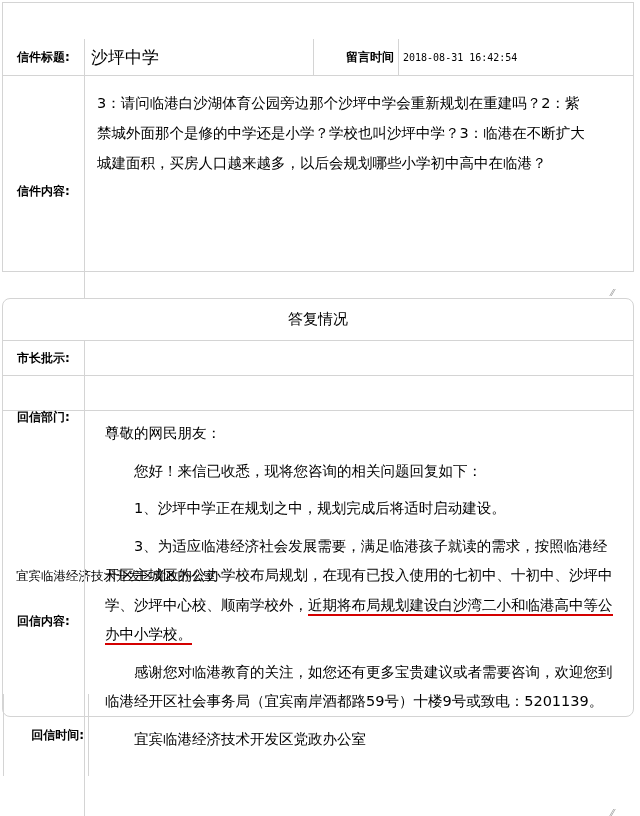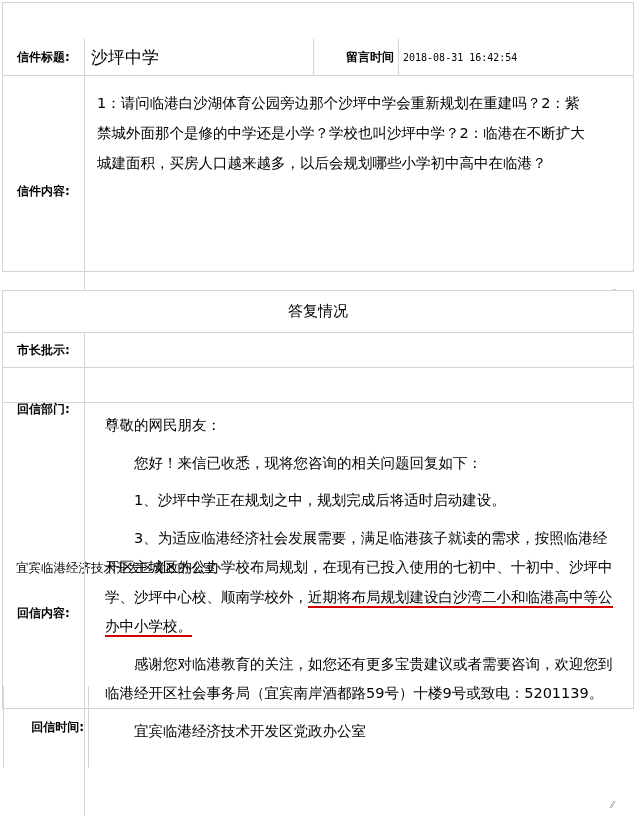--- a/index.html
+++ b/index.html
@@ -28,29 +28,29 @@
 <div class="tbl" style="top:2px; height:270px;">
   <div class="row" style="height:37px;margin-top:36px;">
     <div class="lab">信件标题:</div>
     <div class="val title">沙坪中学</div>
     <div class="mid">留言时间</div>
     <div class="time" style="width:230px;">2018-08-31 16:42:54</div>
   </div>
   <div class="row" style="height:231px;">
     <div class="lab">信件内容:</div>
     <div class="textarea-box" style="padding-top:12px; font-size:14.5px;">
-      <div>1：请问临港白沙湖体育公园旁边那个沙坪中学会重新规划在重建吗？2：紫</div>
-      <div>禁城外面那个是修的中学还是小学？学校也叫沙坪中学？2：临港在不断扩大</div>
+      <div>3：请问临港白沙湖体育公园旁边那个沙坪中学会重新规划在重建吗？2：紫</div>
+      <div>禁城外面那个是修的中学还是小学？学校也叫沙坪中学？3：临港在不断扩大</div>
       <div>城建面积，买房人口越来越多，以后会规划哪些小学初中高中在临港？</div>
       <span class="resize">⁄⁄</span>
     </div>
   </div>
 </div>
 
-<div class="tbl" style="top:290px; height:419px;">
+<div class="tbl" style="top:298px; height:419px;border-radius:8px;">
   <div class="row" style="height:42px;">
     <div class="header-cell">答复情况</div>
   </div>
   <div class="row" style="height:35px;">
     <div class="lab">市长批示:</div>
     <div class="val"></div>
   </div>
   <div class="row" style="height:35px;flex-direction:column;">
     <div class="lab">回信部门:</div>
     <div class="val" style="padding-left:13px; font-size:12.5px; flex:0 0 236px;">宜宾临港经济技术开发区党政办公室</div>

